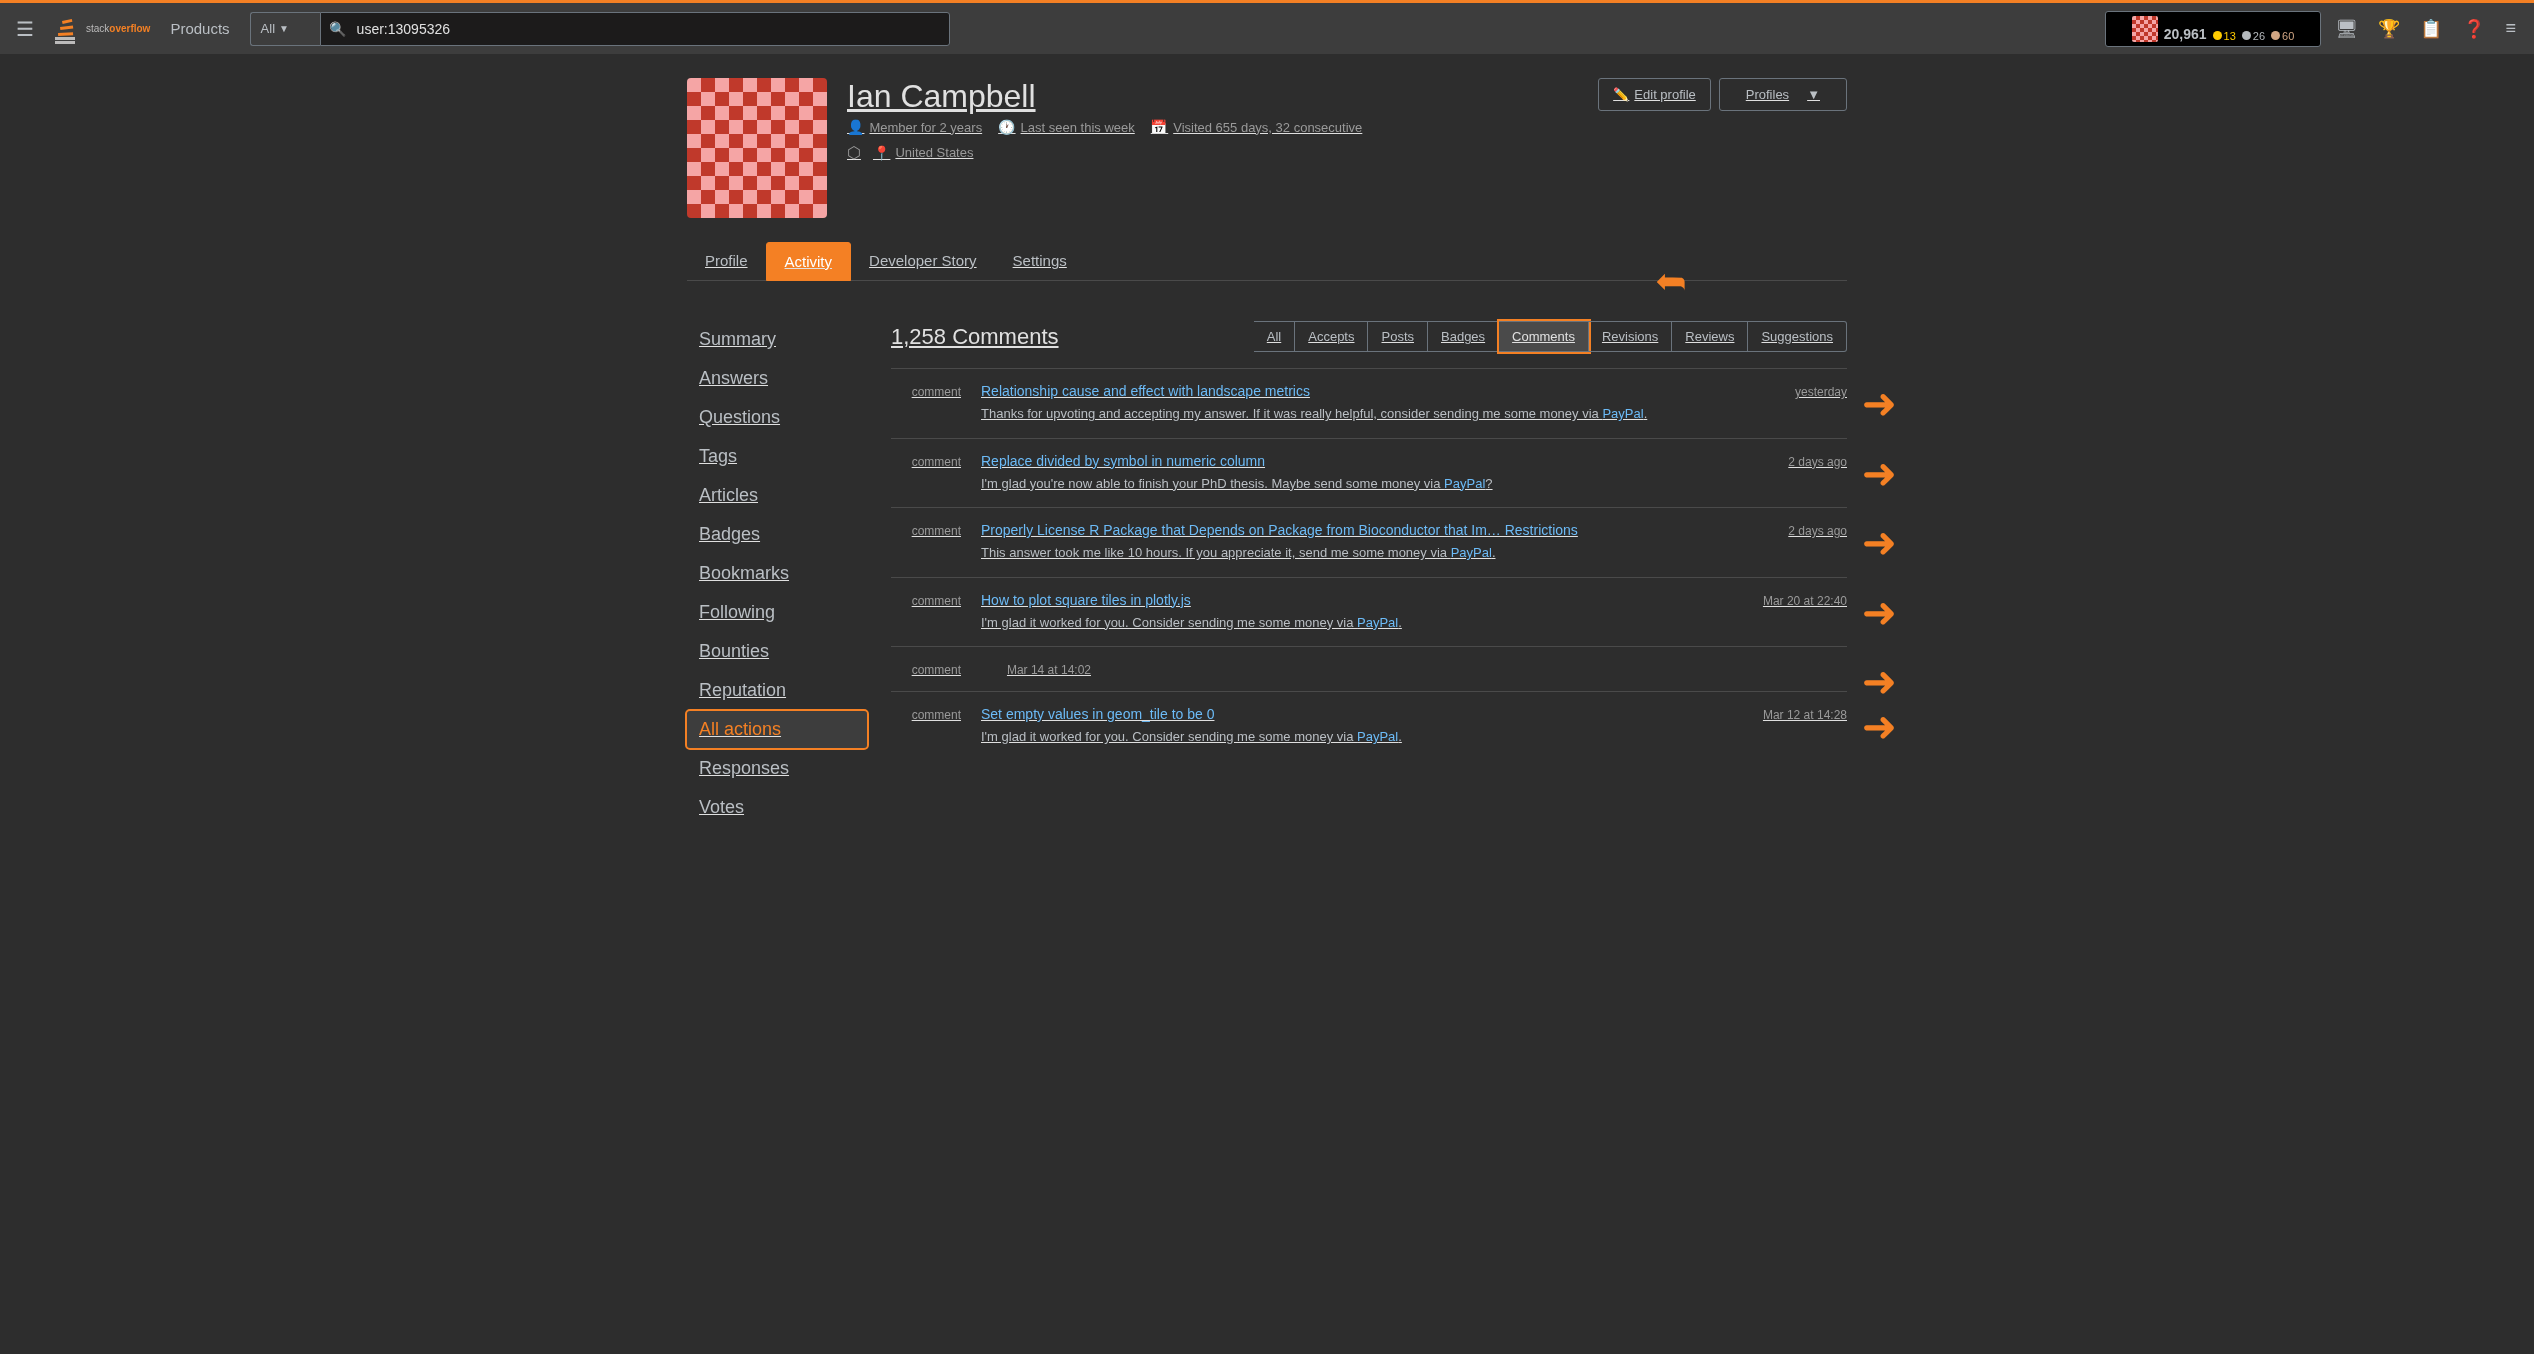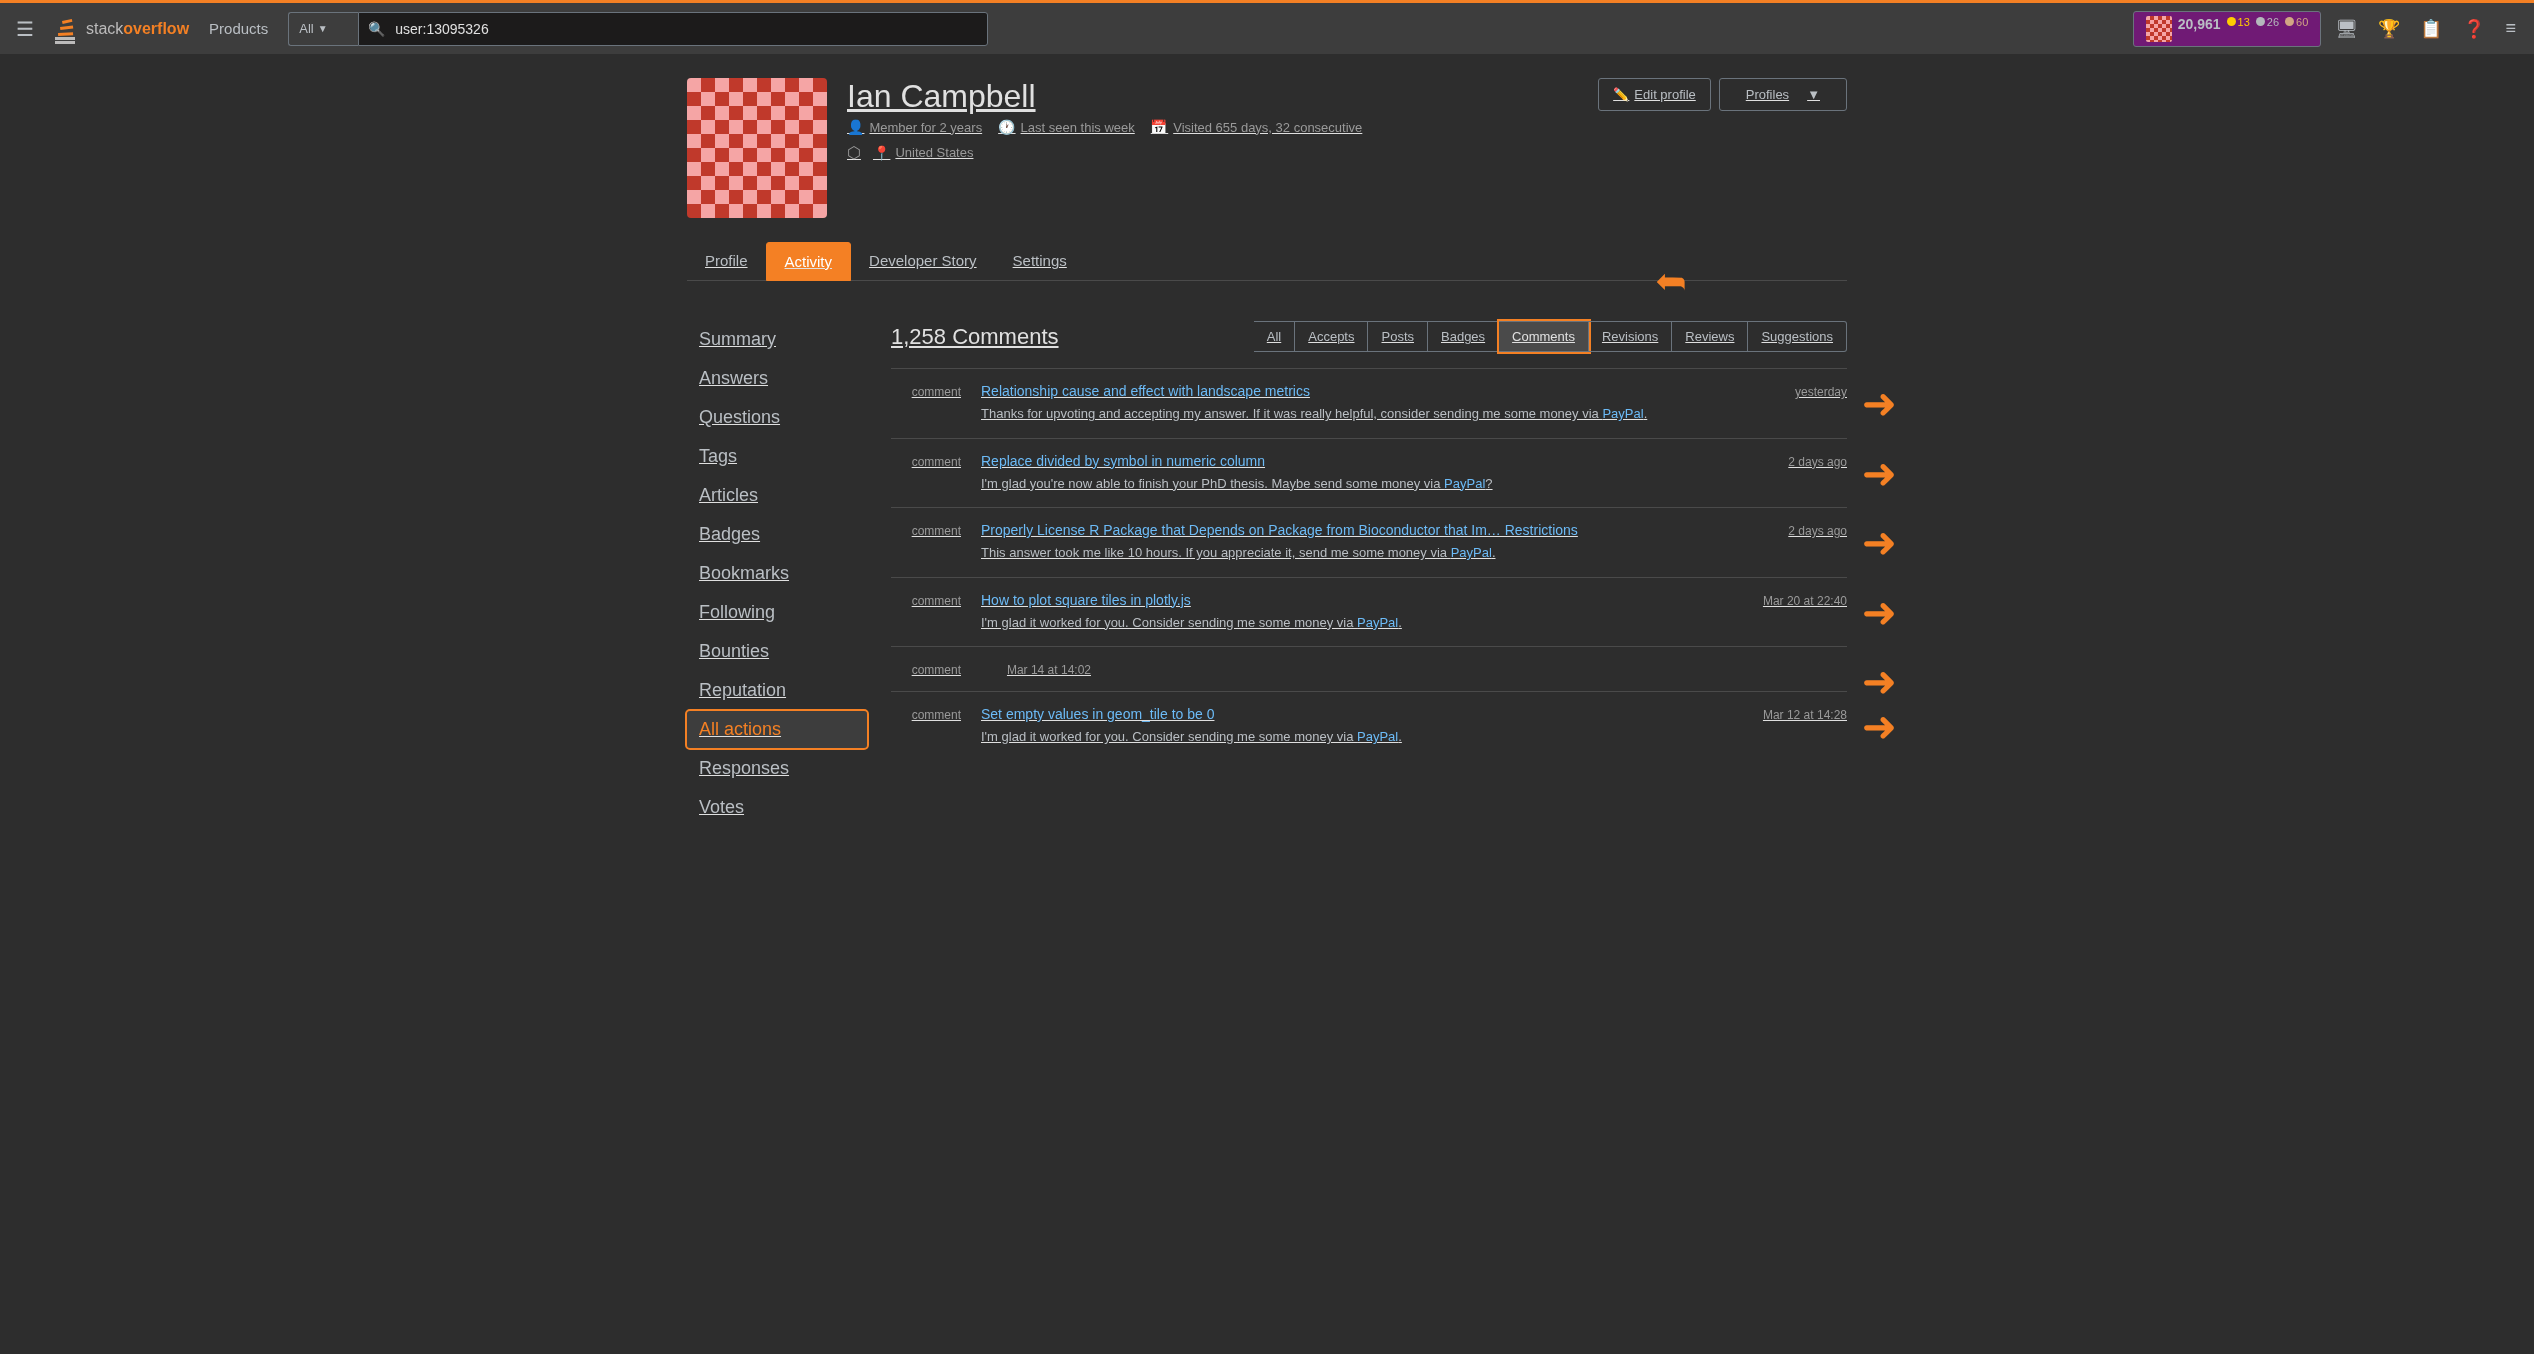--- a/index.html
+++ b/index.html
@@ -35,21 +35,21 @@
       align-items: center;
       gap: 6px;
       text-decoration: none;
     }
     .logo-icon {
       width: 30px;
       height: 36px;
     }
     .logo-text {
       color: #bcbbbb;
-      font-size: 16px;
+      font-size: 10px;
       font-weight: 400;
       white-space: nowrap;
     }
     .logo-text span {
       color: #f48024;
       font-weight: 700;
     }
     .nav-products {
       color: #babfc4;
       font-size: 15px;
@@ -105,26 +105,26 @@
       font-size: 14px;
     }
     .header-right {
       display: flex;
       align-items: center;
       gap: 8px;
       margin-left: auto;
     }
     .reputation-block {
       display: flex;
-      align-items: flex-start;
+      align-items: flex-end;
       gap: 6px;
-      background: #701a75;
+      background: #000000;
       border: 1px solid #6a737c;
       border-radius: 3px;
-      padding: 4px 12px;
+      padding: 4px 26px;
       cursor: pointer;
     }
     .avatar-small {
       width: 26px;
       height: 26px;
       background: repeating-conic-gradient(#c0392b 0% 25%, #f5a5a5 0% 50%) 0 0 / 8px 8px;
       border-radius: 2px;
     }
     .rep-score {
       color: #babfc4;

